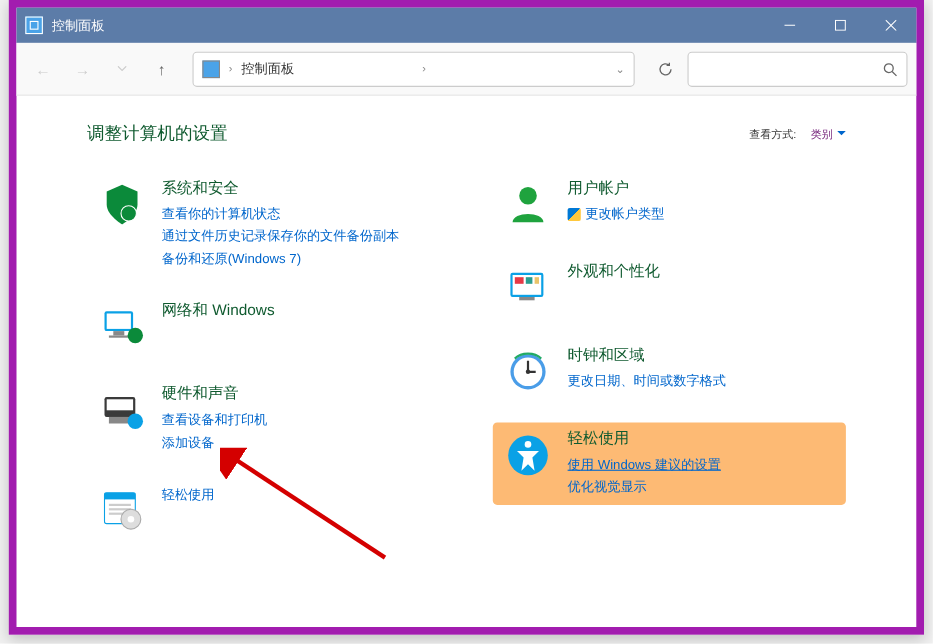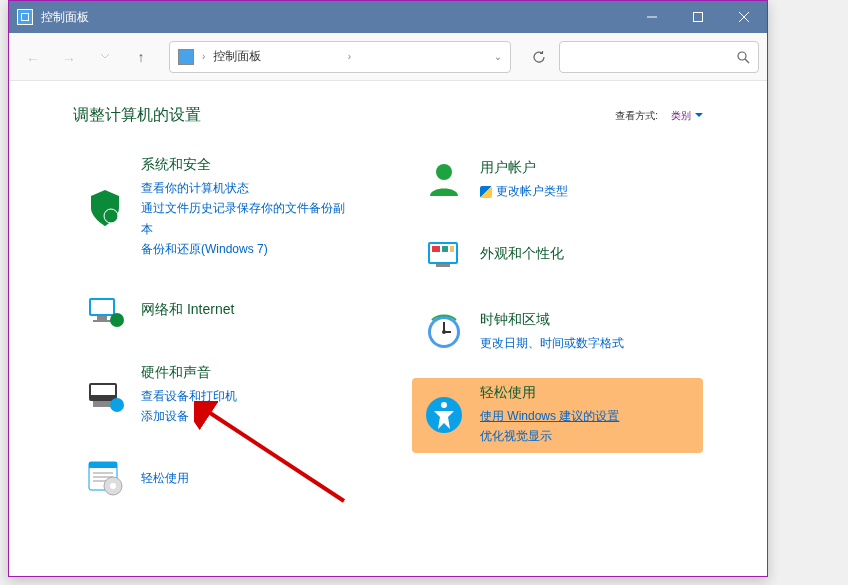--- a/index.html
+++ b/index.html
@@ -1,18 +1,18 @@
 <!DOCTYPE html>
 <html><head>
 <meta charset="utf-8">
 <style>
 * { margin: 0; padding: 0; box-sizing: border-box; font-family: "Microsoft YaHei", "Segoe UI", sans-serif; }
 body { background: #f0f0f0; width: 848px; height: 585px; overflow: hidden; position: relative; }
 
-.window { position: absolute; left: 8px; top: 0; width: 760px; height: 577px; background: #fff; border: 1px solid #a21caf; box-shadow: 0 4px 12px rgba(0,0,0,0.2); }
+.window { position: absolute; left: 8px; top: 0; width: 832px; height: 577px; background: #fff; border: 7px solid #a21caf; box-shadow: 0 4px 12px rgba(0,0,0,0.2); }
 
 .titlebar { height: 32px; background: #5c7ca8; display: flex; align-items: center; color: #fff; font-size: 12px; }
 .titlebar-icon { width: 16px; height: 16px; margin: 0 8px; background: #4aa3e8; border: 1px solid #fff; display: flex; align-items: center; justify-content: center; font-size: 9px; }
 .titlebar-title { flex: 1; }
 .titlebar-controls { display: flex; }
 .titlebar-btn { width: 46px; height: 32px; display: flex; align-items: center; justify-content: center; color: #fff; cursor: pointer; }
 
 .navbar { height: 48px; background: #f9f9f9; border-bottom: 1px solid #e5e5e5; display: flex; align-items: center; padding: 0 8px; gap: 4px; }
 .nav-arrow { width: 32px; height: 32px; display: flex; align-items: center; justify-content: center; color: #666; cursor: pointer; border-radius: 4px; font-size: 14px; }
 .nav-arrow.disabled { color: #ccc; cursor: default; }
@@ -27,21 +27,21 @@
 
 .content { padding: 24px 64px; height: calc(100% - 80px); overflow: auto; }
 .content-header { display: flex; justify-content: space-between; align-items: center; margin-bottom: 24px; text-align: center; }
 .page-title { color: #0f5a2f; font-size: 16px; font-weight: normal; }
 .view-by { font-size: 10px; color: #333; display: flex; align-items: center; gap: 13px; }
 .view-by-link { color: #701a75; cursor: pointer; display: flex; align-items: center; gap: 4px; }
 
 .categories { display: flex; gap: 48px; }
 .col { flex: 1; display: flex; flex-direction: column; gap: 16px; }
 
-.category { display: flex; gap: 12px; padding: 6px 8px; border-radius: 4px; align-items: center; }
+.category { display: flex; gap: 12px; padding: 6px 8px; border-radius: 4px; }
 .category.highlighted { background: #fdba74; }
 .cat-icon { width: 48px; height: 48px; flex-shrink: 0; display: flex; align-items: center; justify-content: center; }
 .cat-body { flex: 1; }
 .cat-title { color: #0f5a2f; font-size: 14px; cursor: pointer; margin-bottom: 4px; }
 .cat-link { display: block; color: #0066cc; font-size: 12px; line-height: 1.7; cursor: pointer; }
 .cat-link.underlined { text-decoration: underline; }
 .cat-link.shield::before { content: ""; display: inline-block; width: 12px; height: 12px; margin-right: 4px; vertical-align: middle; background: linear-gradient(135deg, #0078d4 50%, #ffc83d 50%); border-radius: 2px; }
 
 .arrow-annotation { position: absolute; left: 185px; top: 400px; pointer-events: none; }
 
@@ -148,21 +148,21 @@
             <div class="cat-icon">
               <svg width="44" height="44" viewBox="0 0 44 44">
                 <rect x="6" y="8" width="26" height="18" rx="2" fill="#0aa1e6"></rect>
                 <rect x="8" y="10" width="22" height="14" fill="#fff"></rect>
                 <rect x="14" y="26" width="10" height="4" fill="#888"></rect>
                 <rect x="10" y="30" width="18" height="2" fill="#888"></rect>
                 <circle cx="34" cy="30" r="7" fill="#0b8a3a"></circle>
               </svg>
             </div>
             <div class="cat-body">
-              <div class="cat-title">网络和 Internet</div>
+              <div class="cat-title">网络和 Windows</div>
             </div>
           </div>
           <div class="category">
             <div class="cat-icon">
               <svg width="44" height="44" viewBox="0 0 44 44">
                 <rect x="6" y="10" width="28" height="18" rx="2" fill="#3a3a3a"></rect>
                 <rect x="8" y="12" width="24" height="10" fill="#fff"></rect>
                 <rect x="10" y="28" width="20" height="6" fill="#888"></rect>
                 <circle cx="34" cy="32" r="7" fill="#0aa1e6"></circle>
               </svg>

